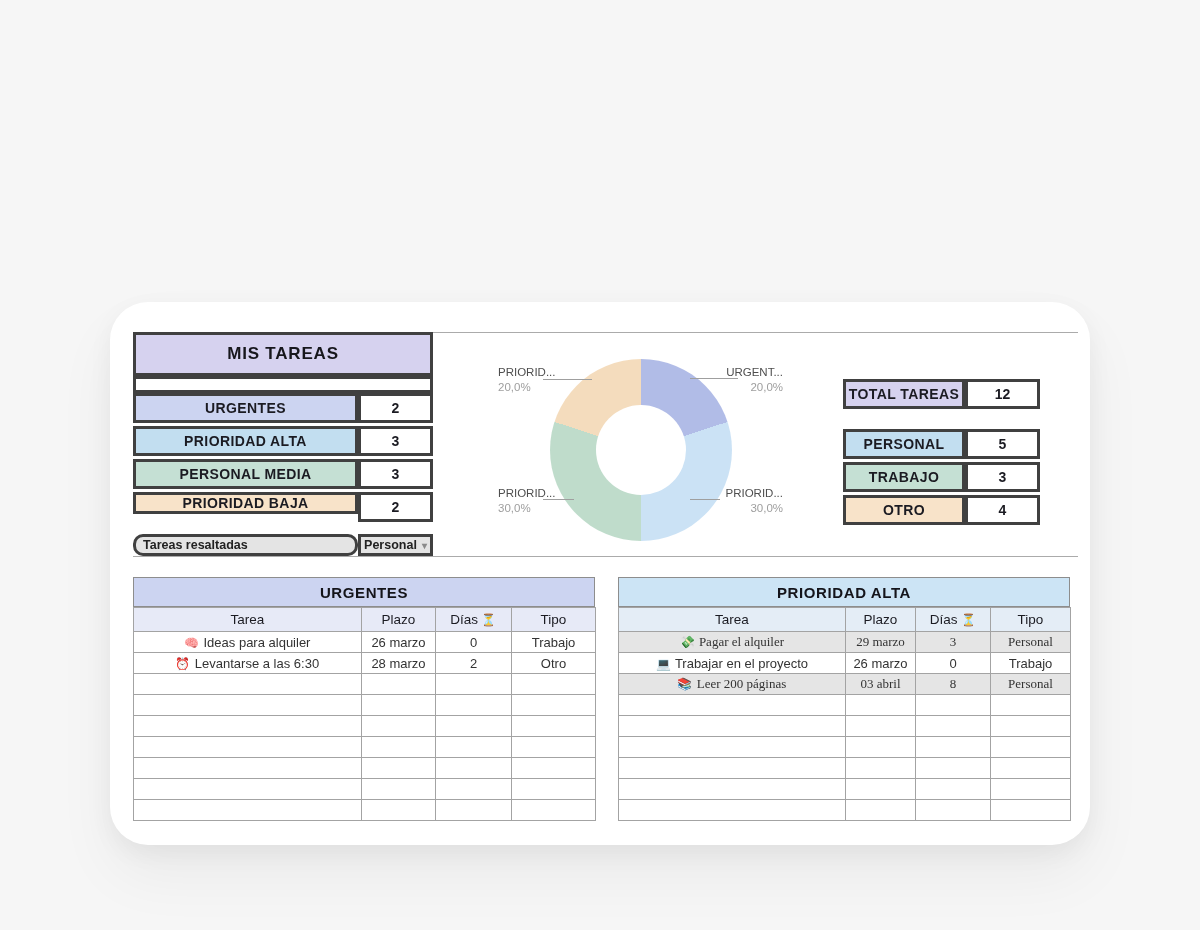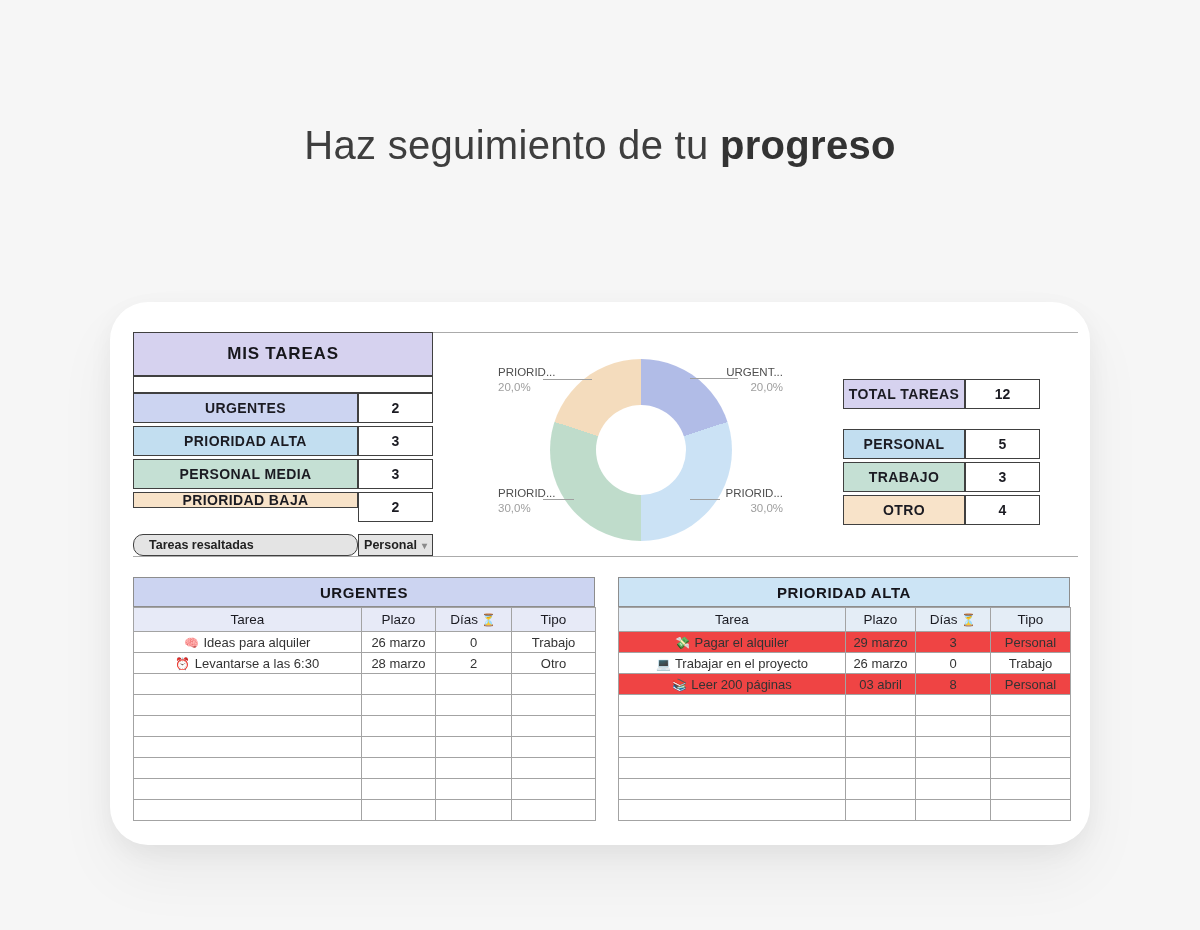--- a/index.html
+++ b/index.html
@@ -17,34 +17,34 @@
   .headline .hl-bold{font-weight:800;color:#333;}
   .card{
     position:absolute;left:110px;top:302px;width:980px;height:543px;
     background:#ffffff;border-radius:38px;
     box-shadow:0 8px 24px rgba(0,0,0,.05),0 30px 60px rgba(0,0,0,.05);
   }
   .abs{position:absolute;}
   .hline{position:absolute;height:1px;background:#ababab;}
 
   
-  .cell{box-sizing:border-box;border:1px solid #404040;display:flex;align-items:center;justify-content:center;}
+  .cell{box-sizing:border-box;border:3px solid #404040;display:flex;align-items:center;justify-content:center;}
   .row{display:flex;position:absolute;}
 
   
   .mt-title{left:23px;top:30px;width:300px;height:44px;background:#d6d2ef;
     font-weight:700;font-size:17px;letter-spacing:.8px;color:#17171c;}
   .mt-gap{left:23px;top:74px;width:300px;height:17px;background:#fff;}
   .sum-label{width:225px;font-weight:700;font-size:14px;letter-spacing:.4px;color:#1b1b22;}
   .sum-value{width:75px;background:#fff;font-weight:700;font-size:14px;color:#1b1b22;}
   .c-urg{background:#ccd4f1;}
   .c-alta{background:#c2def0;}
   .c-media{background:#c5e0d4;}
   .c-baja{background:#f8e3c9;}
-  .filter-label{width:225px;background:#e4e4e4;justify-content:flex-start;padding-left:15px;
+  .filter-label{width:225px;background:#e4e4e4;justify-content:flex-start;padding-left:7px;
     font-weight:700;font-size:12.5px;color:#222;border-radius:10px;}
   .filter-value{width:75px;background:#e4e4e4;font-weight:700;font-size:12.5px;color:#222;gap:5px;}
   .dd-arrow{color:#8a8a8a;font-size:10px;}
 
   
   .donut{left:440px;top:57px;width:182px;height:182px;border-radius:50%;}
   .donut-hole{left:486px;top:103px;width:90px;height:90px;border-radius:50%;background:#fff;}
   .chart-label{position:absolute;font-size:11.5px;line-height:15px;color:#4e4e4e;}
   .chart-label .pct{color:#9e9e9e;}
   .t-right{text-align:right;}
@@ -64,29 +64,28 @@
     font-weight:700;font-size:15px;letter-spacing:.6px;color:#14141a;}
   .tt-left .tt-title{background:#ccd4f1;}
   .tt-right .tt-title{background:#cce4f5;}
   .tt table{border-collapse:collapse;table-layout:fixed;width:100%;}
   .tt th,.tt td{box-sizing:border-box;border:1px solid #a3a3a3;text-align:center;
     padding:0 2px;overflow:hidden;white-space:nowrap;}
   .tt th{height:24px;font-size:13.5px;font-weight:400;color:#1b1b22;}
   .tt-left th{background:#e7eaf7;}
   .tt-right th{background:#e4edf6;}
   .tt td{height:21px;font-size:13px;color:#333;background:#fff;}
-  .tt tr.hl td{background:#ef4444;}
+  .tt tr.hl td{background:#e5e5e5;font-family:Liberation Serif, serif;}
   .task-icon{margin-right:4px;font-size:12px;}
   .days-icon{font-size:12px;}
 </style>
 </head>
 <body>
 
 <div class="headline">
-  <div><span>Haz seguimiento de tu</span> <span class="hl-bold">progreso</span></div>
 </div>
 
 <div class="card">
 
   <div class="hline" style="left:323px;top:30px;width:645px;"></div>
   <div class="hline" style="left:23px;top:254px;width:945px;"></div>
 
   <div class="cell abs mt-title">MIS TAREAS</div>
   <div class="cell abs mt-gap"></div>
 
@@ -96,21 +95,21 @@
   </div>
   <div class="row" style="left:23px;top:124px;">
     <div class="cell sum-label c-alta" style="height:30px;">PRIORIDAD ALTA</div>
     <div class="cell sum-value" style="height:30px;">3</div>
   </div>
   <div class="row" style="left:23px;top:157px;">
     <div class="cell sum-label c-media" style="height:30px;">PERSONAL MEDIA</div>
     <div class="cell sum-value" style="height:30px;">3</div>
   </div>
   <div class="row" style="left:23px;top:190px;">
-    <div class="cell sum-label c-baja" style="height:16px;">PRIORIDAD BAJA</div>
+    <div class="cell sum-label c-baja" style="height:22px;">PRIORIDAD BAJA</div>
     <div class="cell sum-value" style="height:30px;">2</div>
   </div>
 
   <div class="row" style="left:23px;top:232px;">
     <div class="cell filter-label" style="height:22px;">Tareas resaltadas</div>
     <div class="cell filter-value" style="height:22px;">
       <span>Personal</span>
       <span class="dd-arrow">▾</span>
     </div>
   </div>

